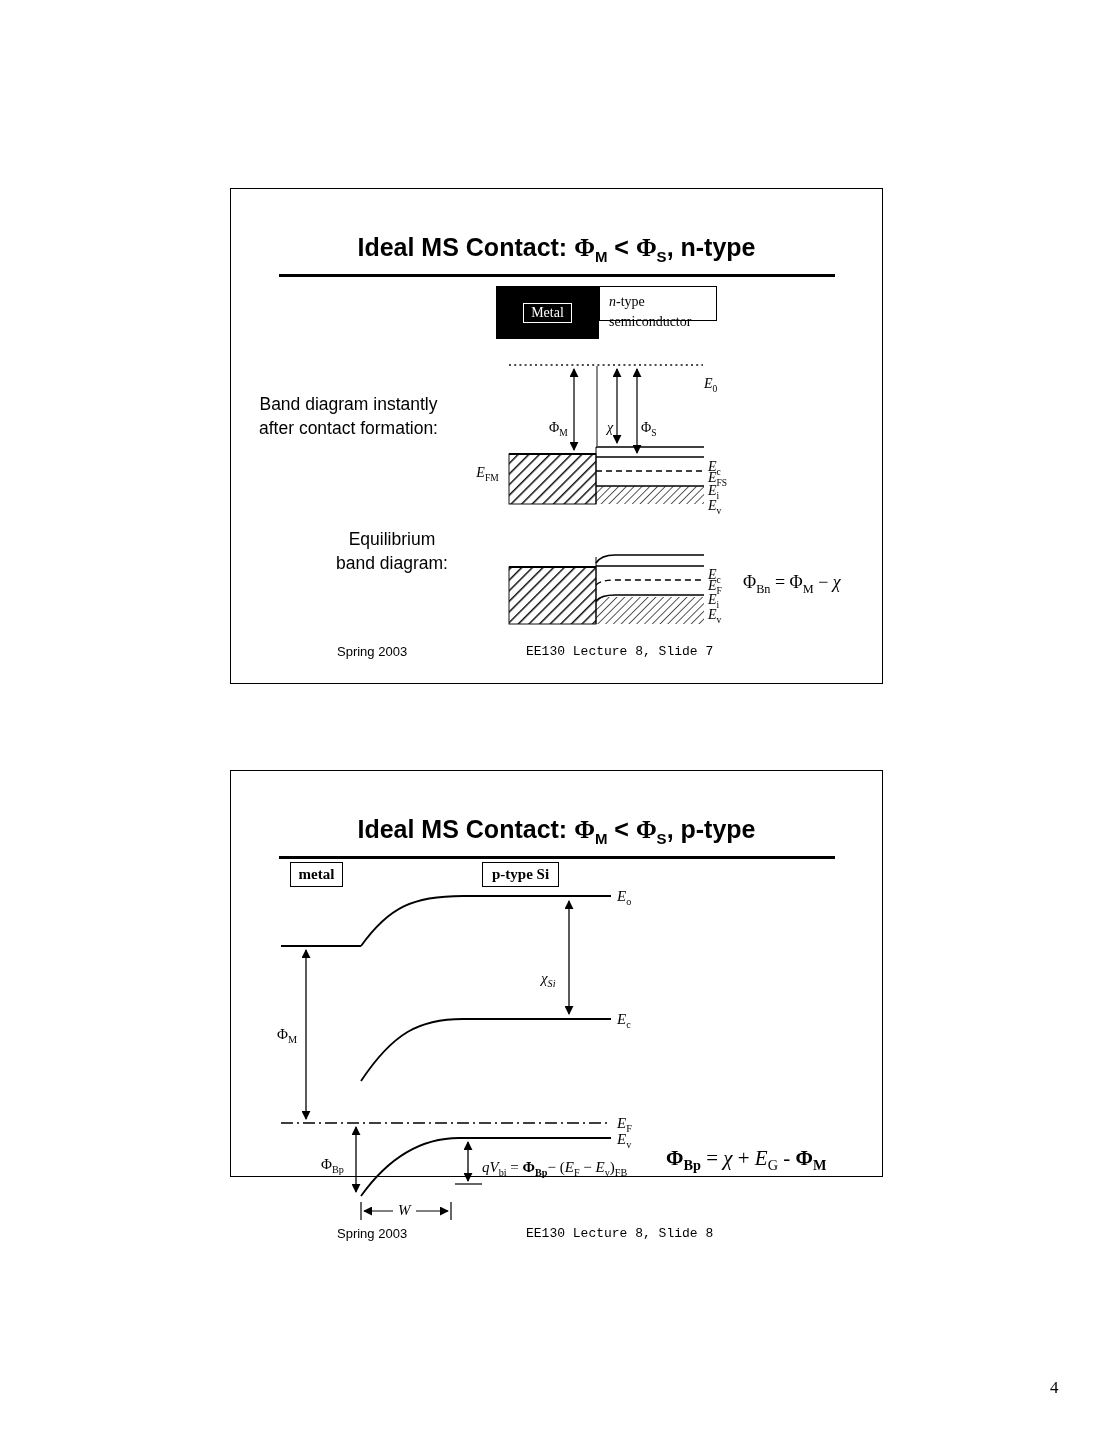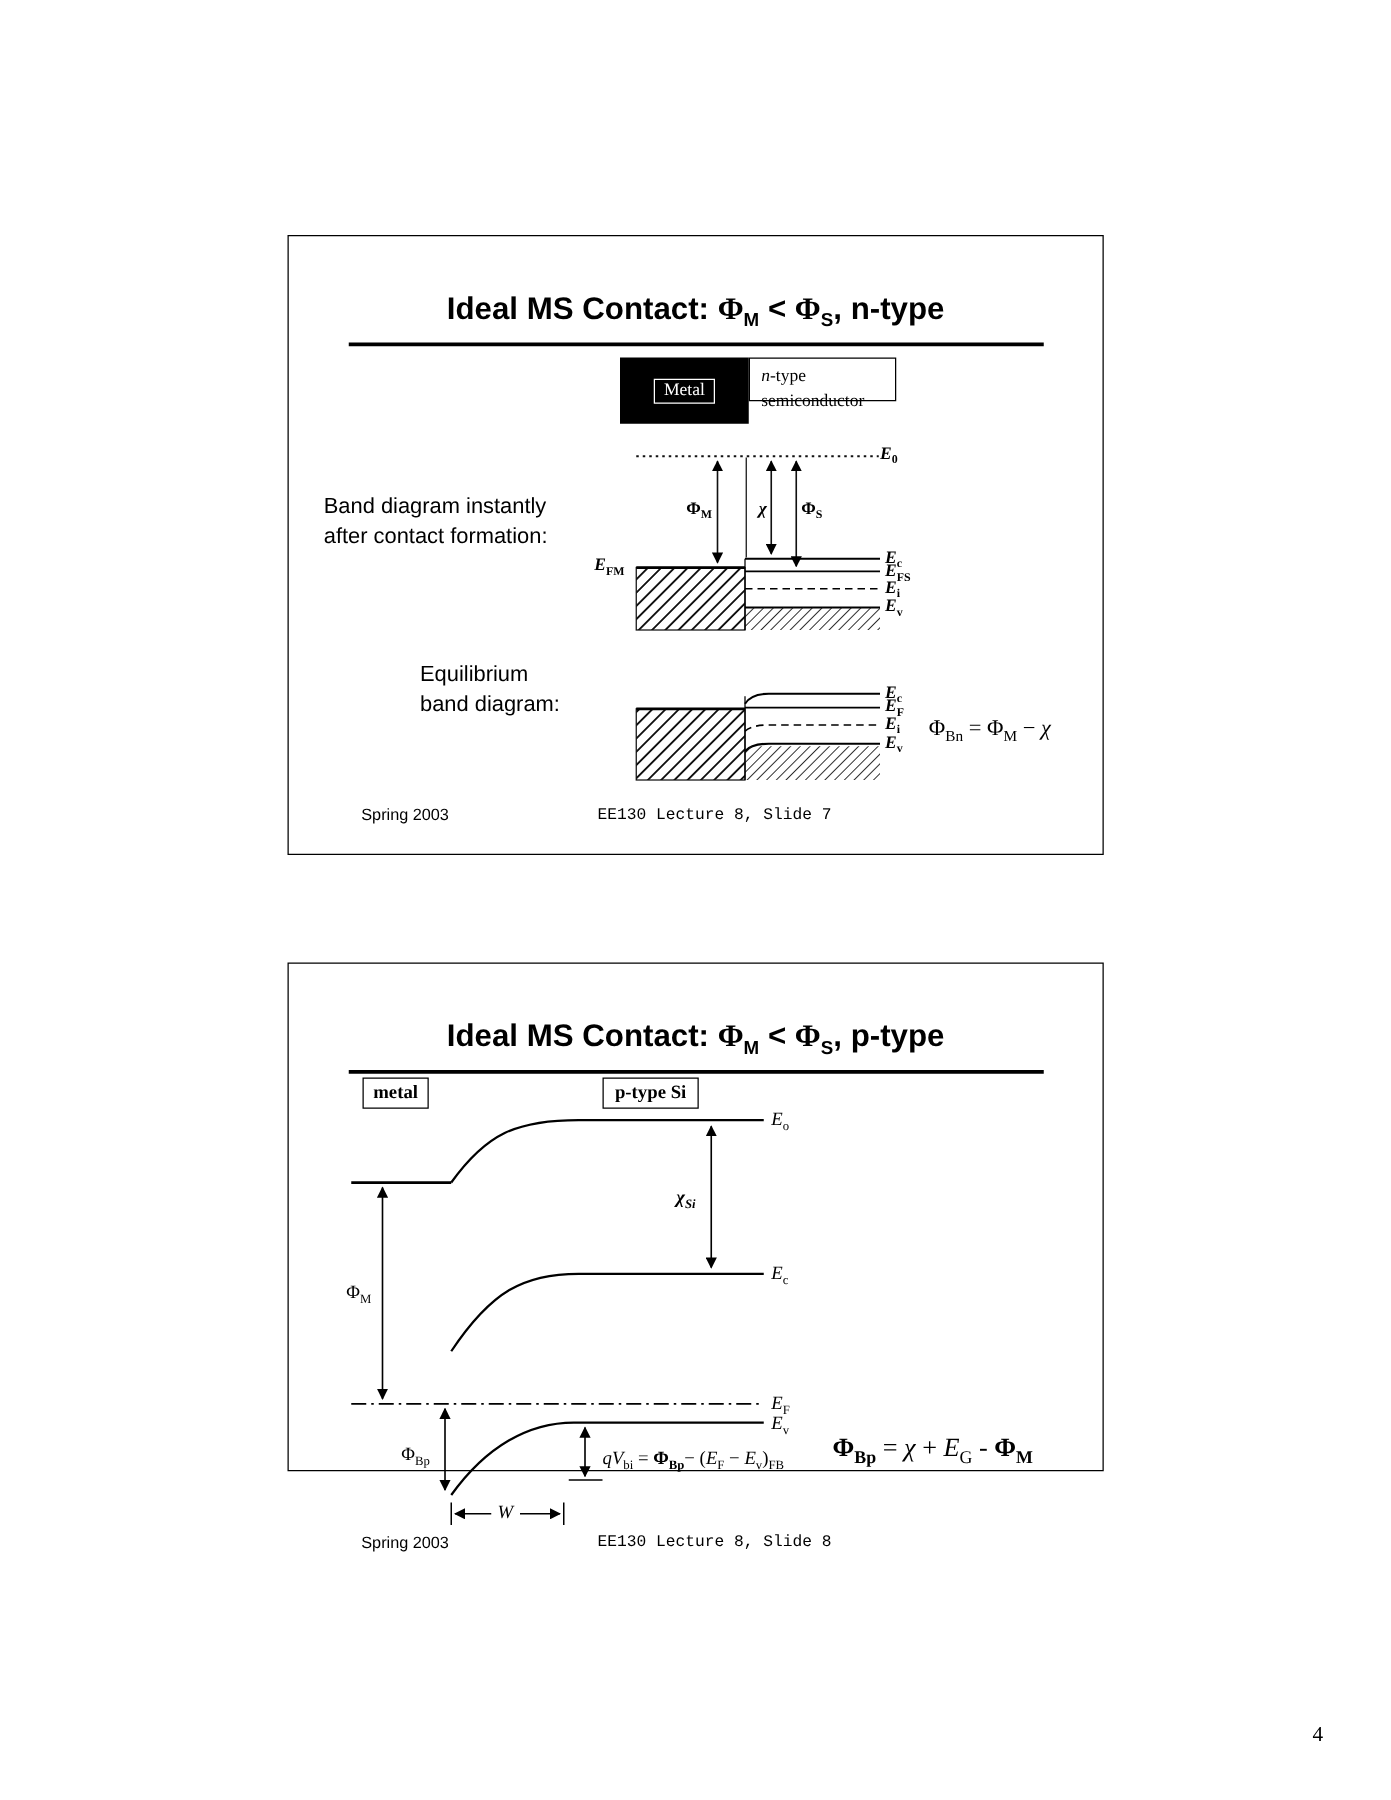--- a/index.html
+++ b/index.html
@@ -15,28 +15,28 @@
   .slide-title .gk { font-family:"Liberation Serif", serif; }
   .slide-title sub { font-size:15px; }
   .rule { position:absolute; left:48px; width:556px; top:85px; height:3px; background:#000; }
 
   .abs { position:absolute; }
   svg.layer { position:absolute; left:0; top:0; display:block; }
 
   .lab { position:absolute; font-family:"Liberation Serif", serif; font-size:14px;
          line-height:1.1; white-space:nowrap; color:#000; }
   .lab sub { font-size:0.68em; line-height:0; }
-  .lb { font-weight:bold; }
+  .lb { font-weight:normal;margin-top:20px; }
   .it { font-style:italic; }
 
   .caption { position:absolute; font-size:17.5px; line-height:24px; color:#000;
-             font-family:"Liberation Sans", sans-serif; }
+             font-family:"Liberation Sans", sans-serif;text-align:center; }
 
   .footer-left, .footer-center { position:absolute; top:455px; font-size:13px;
-             font-family:"Liberation Sans", sans-serif; }
+             font-family:"Liberation Sans", sans-serif;margin-left:48px; }
   .footer-left { left:58px; }
   .footer-center { left:247px;font-family:Liberation Mono, monospace; }
 
   .metal-chip { color:#fff; border:1px solid #fff; padding:1px 7px;
                 font-family:"Liberation Serif", serif; font-size:14px; }
   .semi-box { font-family:"Liberation Serif", serif; font-size:14px; line-height:20px; }
   .framed { border:1.5px solid #000; font-family:"Liberation Serif", serif; font-weight:bold;
             font-size:15px; display:flex; align-items:center; justify-content:center; background:#fff; }
   .wlab { background:#fff; padding:0 5px; }
   .pagenum { position:absolute; left:1050px; top:1378px; font-size:17px;

